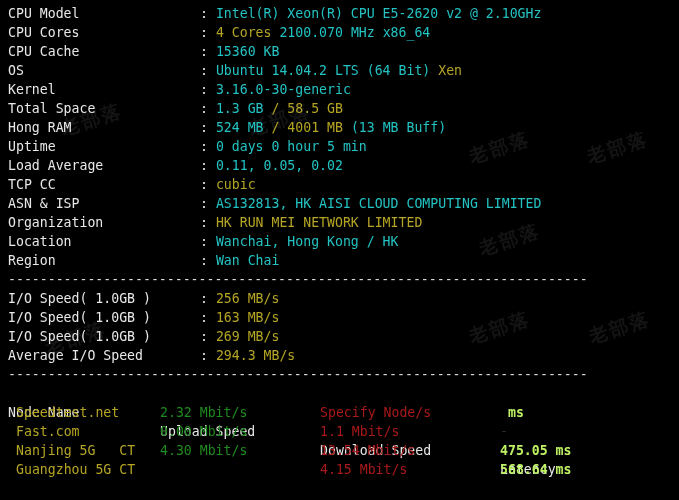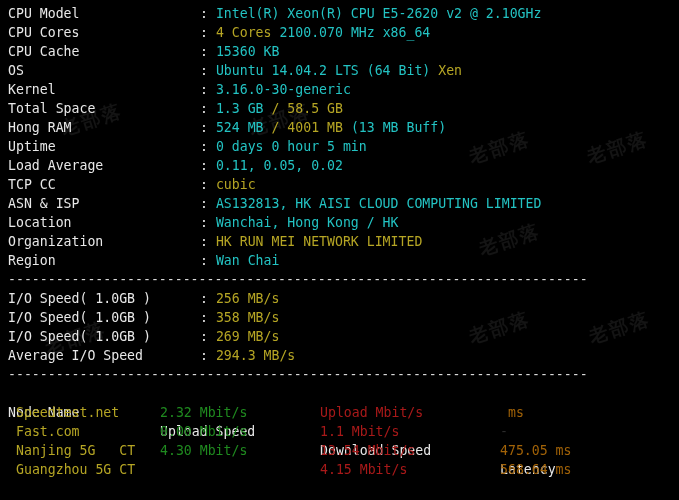--- a/index.html
+++ b/index.html
@@ -84,21 +84,21 @@
   .c-lat  { position: absolute; left: 500px; }
 
   .thead .c-node,
   .thead .c-up,
   .thead .c-down,
   .thead .c-lat { color: #e8e8e8; }
 
   .nodename { color: #b5a524; padding-left: 8px; }
   .upspeed  { color: #1f8a1f; }
   .dnspeed  { color: #a81919; }
-  .latency  { color: #a16207; }
+  .latency  { color: #bef264; font-weight: bold; }
   .latency-dim { color: #2b2b2b; }
 </style>
 </head>
 <body>
 
 <div class="wm-layer" id="wm-layer">
     <div class="wm" style="left: 60px; top: 110px;">老部落</div>
     <div class="wm" style="left: 248px; top: 110px;">老部落</div>
     <div class="wm" style="left: 468px; top: 138px;">老部落</div>
     <div class="wm" style="left: 586px; top: 138px;">老部落</div>
@@ -115,43 +115,43 @@
       <div class="row"><span class="label">CPU Cores</span><span class="colon">: </span><span class="ye">4 Cores </span><span class="cy">2100.070 MHz x86_64</span></div>
       <div class="row"><span class="label">CPU Cache</span><span class="colon">: </span><span class="cy">15360 KB</span></div>
       <div class="row"><span class="label">OS</span><span class="colon">: </span><span class="cy">Ubuntu 14.04.2 LTS (64 Bit) </span><span class="ye">Xen</span></div>
       <div class="row"><span class="label">Kernel</span><span class="colon">: </span><span class="cy">3.16.0-30-generic</span></div>
       <div class="row"><span class="label">Total Space</span><span class="colon">: </span><span class="cy">1.3 GB </span><span class="ye">/ 58.5 GB</span></div>
       <div class="row"><span class="label">Hong RAM</span><span class="colon">: </span><span class="cy">524 MB </span><span class="ye">/ 4001 MB </span><span class="cy">(13 MB Buff)</span></div>
       <div class="row"><span class="label">Uptime</span><span class="colon">: </span><span class="cy">0 days 0 hour 5 min</span></div>
       <div class="row"><span class="label">Load Average</span><span class="colon">: </span><span class="cy">0.11, 0.05, 0.02</span></div>
       <div class="row"><span class="label">TCP CC</span><span class="colon">: </span><span class="ye">cubic</span></div>
       <div class="row"><span class="label">ASN &amp; ISP</span><span class="colon">: </span><span class="cy">AS132813, HK AISI CLOUD COMPUTING LIMITED</span></div>
+      <div class="row"><span class="label">Organization</span><span class="colon">: </span><span class="ye">HK RUN MEI NETWORK LIMITED</span></div>
       <div class="row"><span class="label">Location</span><span class="colon">: </span><span class="cy">Wanchai, Hong Kong / HK</span></div>
-      <div class="row"><span class="label">Organization</span><span class="colon">: </span><span class="ye">HK RUN MEI NETWORK LIMITED</span></div>
       <div class="row"><span class="label">Region</span><span class="colon">: </span><span class="cy">Wan Chai</span></div>
     </div>
 
   <div class="sep-row">-------------------------------------------------------------------------</div>
 
   <div id="io-block">
       <div class="row"><span class="label">I/O Speed( 1.0GB )</span><span class="colon">: </span><span class="ye">256 MB/s</span></div>
-      <div class="row"><span class="label">I/O Speed( 1.0GB )</span><span class="colon">: </span><span class="ye">358 MB/s</span></div>
+      <div class="row"><span class="label">I/O Speed( 1.0GB )</span><span class="colon">: </span><span class="ye">163 MB/s</span></div>
       <div class="row"><span class="label">I/O Speed( 1.0GB )</span><span class="colon">: </span><span class="ye">269 MB/s</span></div>
       <div class="row"><span class="label">Average I/O Speed</span><span class="colon">: </span><span class="ye">294.3 MB/s</span></div>
     </div>
 
   <div class="sep-row">-------------------------------------------------------------------------</div>
 
   <div class="trow thead">
     <span class="c-node">Node Name</span>
     <span class="c-up">Upload Speed</span>
     <span class="c-down">Download Speed</span>
     <span class="c-lat">Latency</span>
   </div>
 
   <div id="speedtest-block">
-      <div class="trow"><span class="c-node nodename">Speedtest.net</span><span class="c-up upspeed">2.32 Mbit/s</span><span class="c-down dnspeed">Upload Mbit/s</span><span class="c-lat latency"> ms</span></div>
+      <div class="trow"><span class="c-node nodename">Speedtest.net</span><span class="c-up upspeed">2.32 Mbit/s</span><span class="c-down dnspeed">Specify Node/s</span><span class="c-lat latency"> ms</span></div>
       <div class="trow"><span class="c-node nodename">Fast.com</span><span class="c-up upspeed">0.00 Mbit/s</span><span class="c-down dnspeed">1.1 Mbit/s</span><span class="c-lat latency-dim">-</span></div>
       <div class="trow"><span class="c-node nodename">Nanjing 5G   CT</span><span class="c-up upspeed">4.30 Mbit/s</span><span class="c-down dnspeed">13.54 Mbit/s</span><span class="c-lat latency">475.05 ms</span></div>
       <div class="trow"><span class="c-node nodename">Guangzhou 5G CT</span><span class="c-down dnspeed">4.15 Mbit/s</span><span class="c-lat latency">568.64 ms</span></div>
     </div>
 
 </div>
 
 </body></html>

